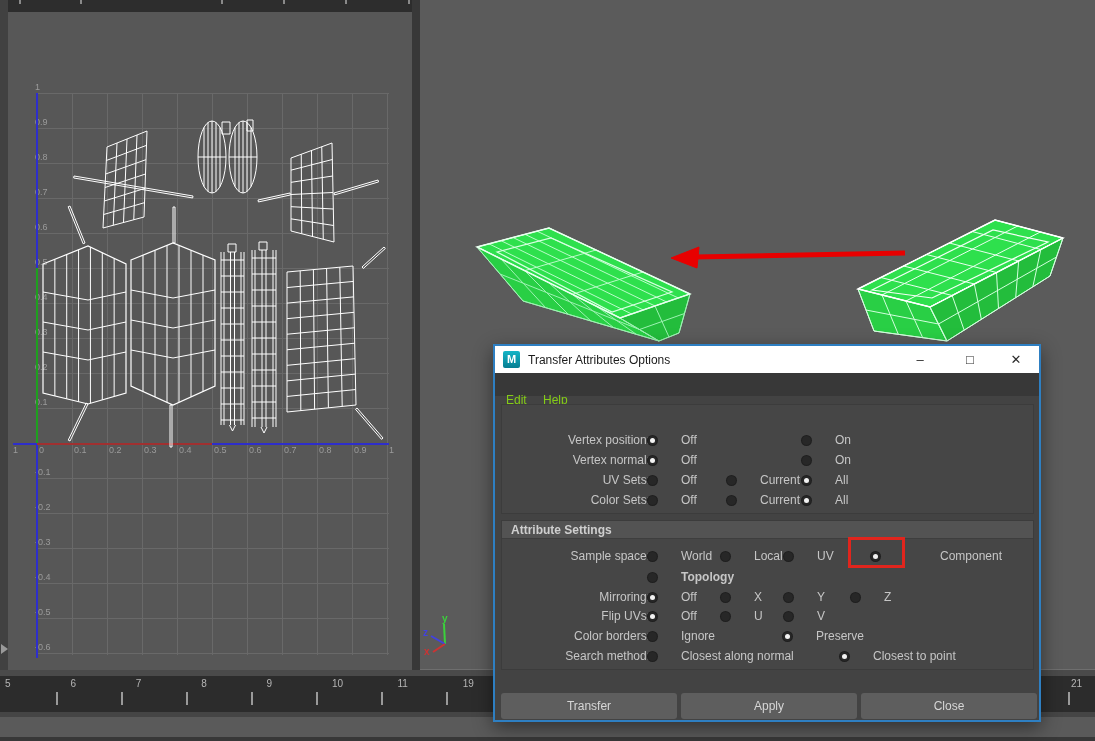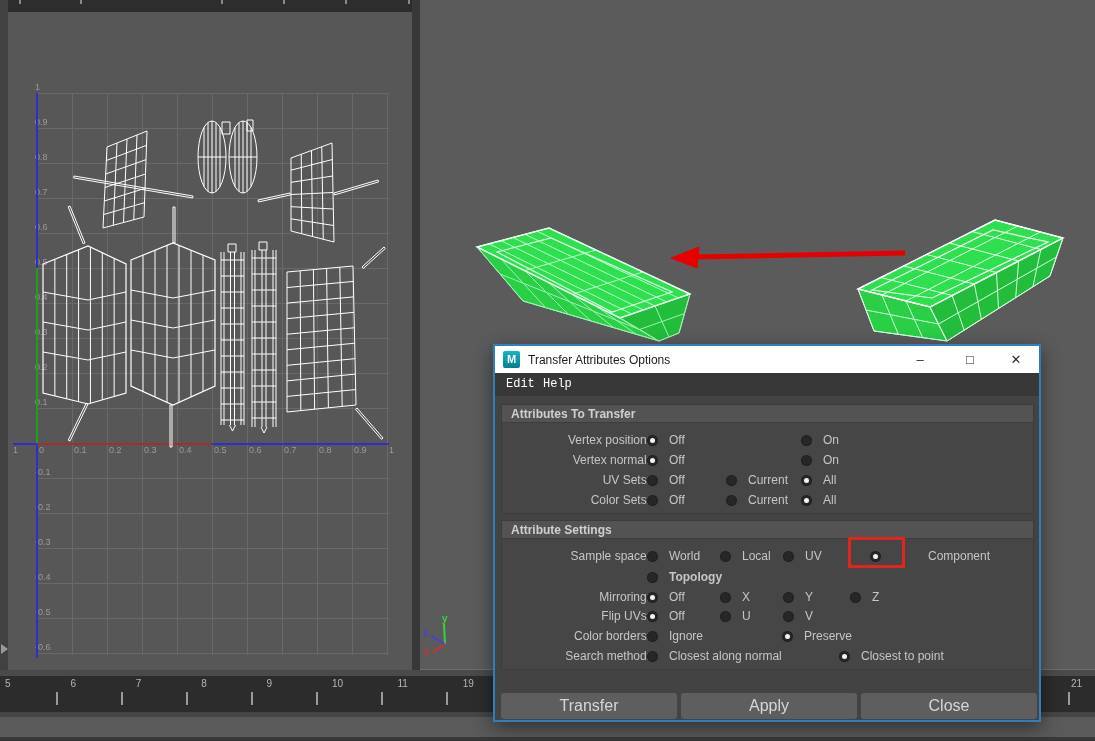--- a/index.html
+++ b/index.html
@@ -37,32 +37,32 @@
   
   #gfx{position:absolute;left:0;top:0;width:1095px;height:741px;pointer-events:none;}
 
   
   .dialog{position:absolute;left:493px;top:344px;width:548px;height:378px;border:2px solid #2e7fc2;background:#434343;box-shadow:0 6px 18px rgba(0,0,0,.45);}
   .titlebar{position:absolute;left:0;top:0;width:100%;height:27px;background:#ffffff;}
   .app-icon{position:absolute;left:8px;top:5px;width:17px;height:17px;border-radius:2px;background:linear-gradient(#14b4c6,#077e92);color:#fff;font-weight:bold;font-size:11px;text-align:center;line-height:17px;}
   .dialog-title{position:absolute;left:33px;top:7px;font-size:12px;color:#1c1c1c;}
   .winbtn{position:absolute;top:4px;width:26px;height:19px;text-align:center;font-size:13px;color:#2b2b2b;line-height:19px;}
   .menubar{position:absolute;left:0;top:27px;width:100%;height:23px;background:#383838;}
-  .menu-item{position:absolute;top:4px;font-size:12px;color:#ffffff;font-family:Liberation Mono, monospace;}
+  .menu-item{position:absolute;top:20px;font-size:12px;color:#84cc16;}
   .section{position:absolute;left:6px;width:533px;border:1px solid #3c3c3c;background:#464646;}
   .section-header{height:18px;background:#535353;border-bottom:1px solid #3e3e3e;font-size:12px;font-weight:bold;color:#cfcfcf;line-height:18px;padding-left:9px;}
   .opt-row{position:absolute;left:0;width:100%;height:20px;}
   .row-label{position:absolute;left:0;top:3px;width:148px;text-align:right;font-size:12px;color:#c6c6c6;}
   .radio-opt{position:absolute;top:2px;height:16px;display:flex;align-items:center;}
   .dot{width:9px;height:9px;border-radius:50%;background:#272727;box-shadow:0 0 0 1px #1f1f1f;position:relative;flex:none;}
   .dot.sel::after{content:"";position:absolute;left:2px;top:2px;width:5px;height:5px;border-radius:50%;background:#f2f2f2;}
-  .olabel{margin-left:12px;font-size:12px;color:#c6c6c6;white-space:nowrap;}
+  .olabel{margin-left:24px;font-size:12px;color:#c6c6c6;white-space:nowrap;}
   .red-box{position:absolute;border:3px solid #e1251d;}
   .btn-row{position:absolute;left:6px;top:347px;width:536px;height:26px;}
-  .dlg-btn{position:absolute;top:0;width:176px;height:26px;background:#5e5e5e;border-radius:3px;font-size:16px;color:#d6d6d6;text-align:center;line-height:26px;}
+  .dlg-btn{position:absolute;top:0;width:176px;height:26px;background:#5e5e5e;border-radius:3px;font-size:12px;color:#d6d6d6;text-align:center;line-height:26px;}
 </style>
 </head>
 <body>
 
 <div id="stage">
 
   <div class="top-ruler" id="topRuler">
       <div class="ruler-tick" style="left: 19px;"></div>
       <div class="ruler-tick" style="left: 80px;"></div>
       <div class="ruler-tick" style="left: 221px;"></div>
@@ -381,21 +381,20 @@
       <div class="winbtn" style="left:412px;">–</div>
       <div class="winbtn" style="left:462px;">□</div>
       <div class="winbtn" style="left:508px;">✕</div>
     </div>
     <div class="menubar">
       <div class="menu-item" style="left:11px;">Edit</div>
       <div class="menu-item" style="left:48px;">Help</div>
     </div>
     <div id="sections">
         <div class="section" style="top: 58px; height: 110px;">
-          <div class="section-header">Attributes To Transfer</div>
           <div class="opt-row" style="top: 25px;">
             <div class="row-label">Vertex position:</div>
             <div class="radio-opt" style="left: 146px;">
               <span class="dot sel"></span>
               <span class="olabel">Off</span>
             </div>
             <div class="radio-opt" style="left: 300px;">
               <span class="dot"></span>
               <span class="olabel">On</span>
             </div>

